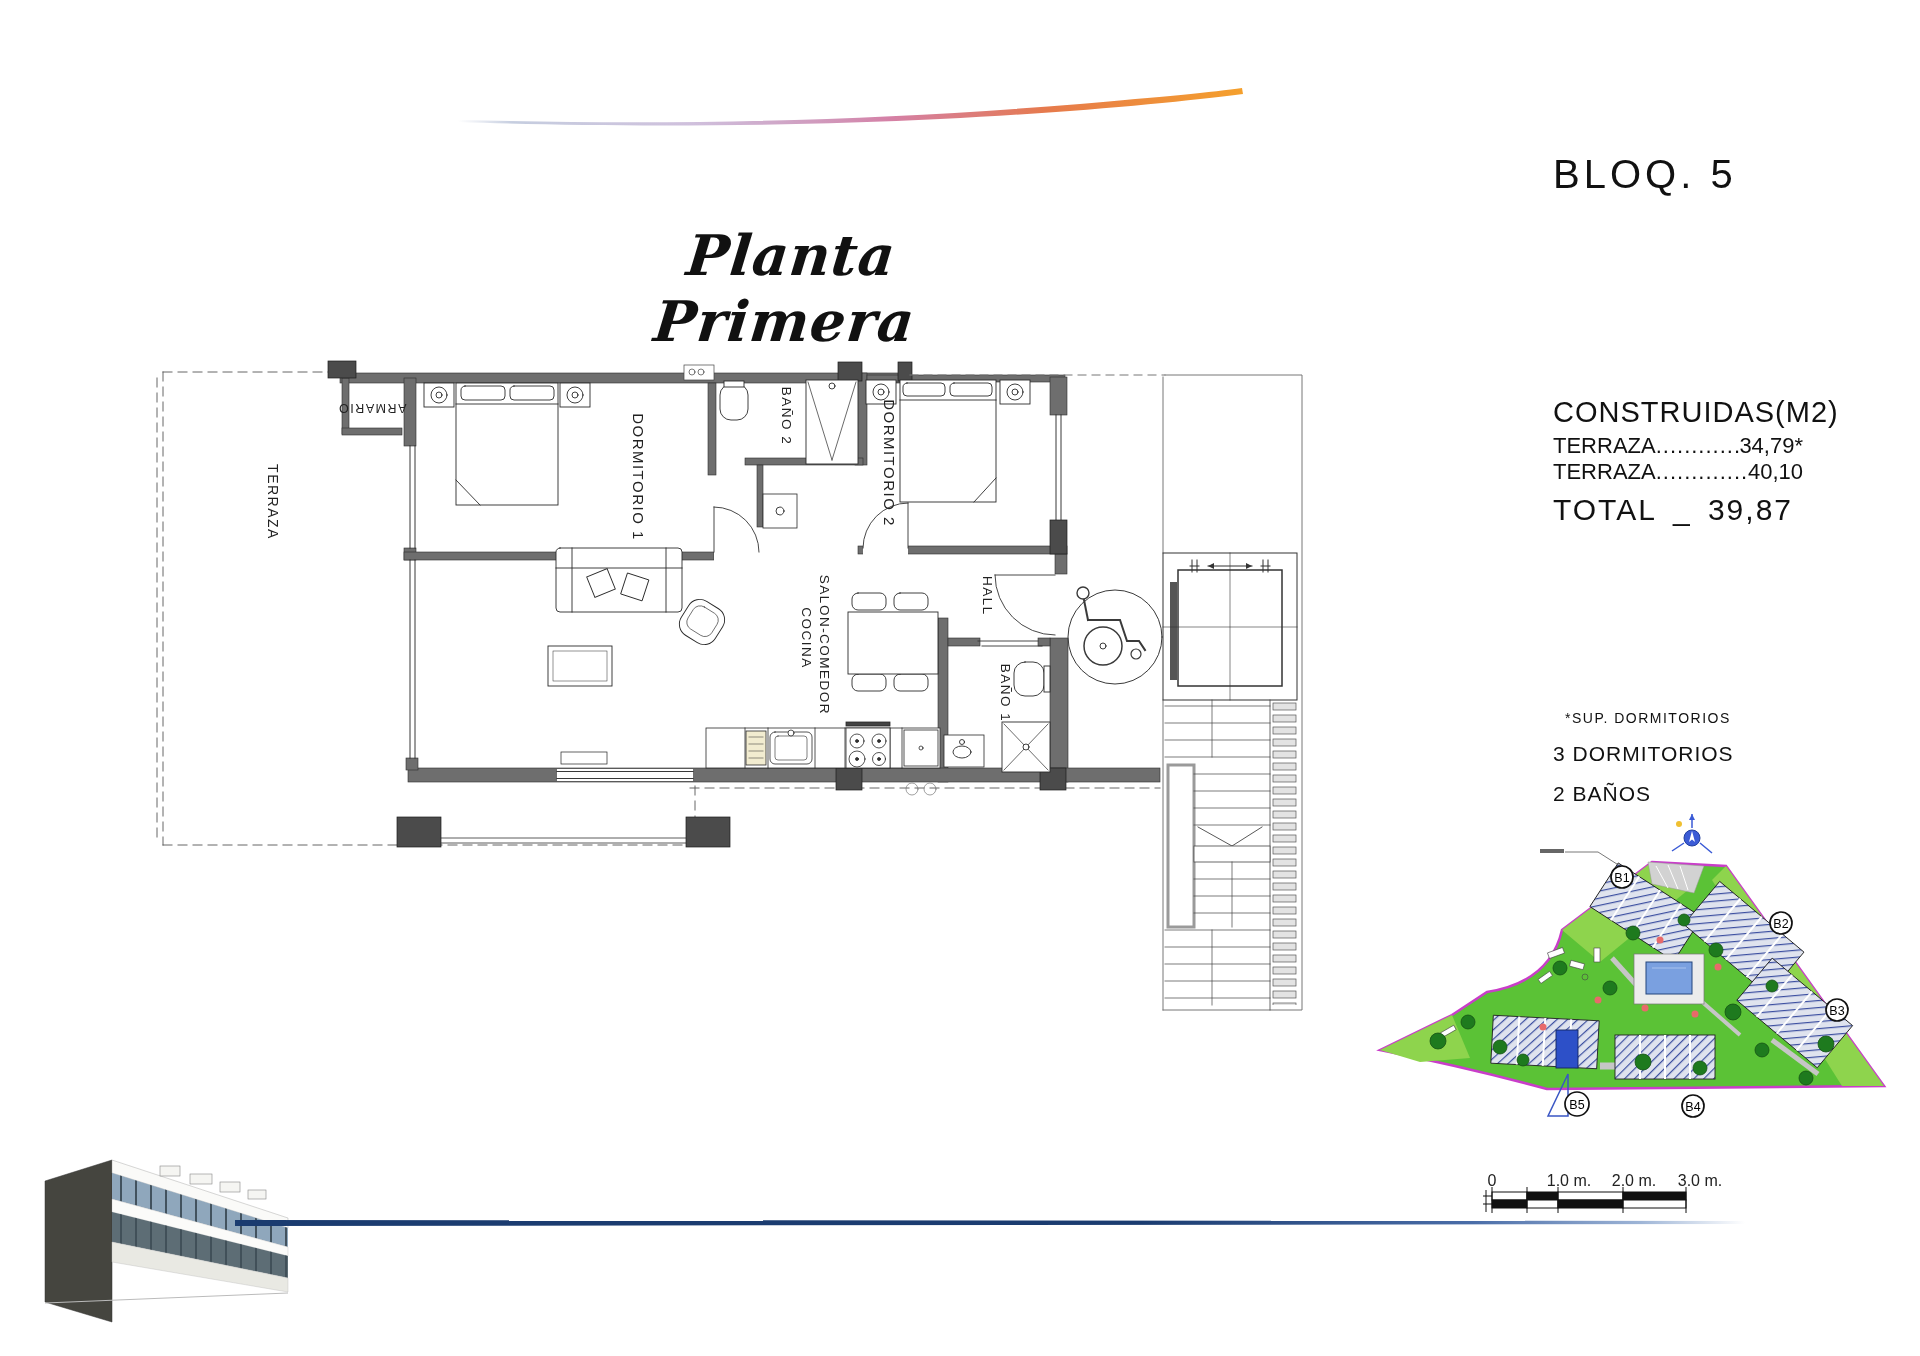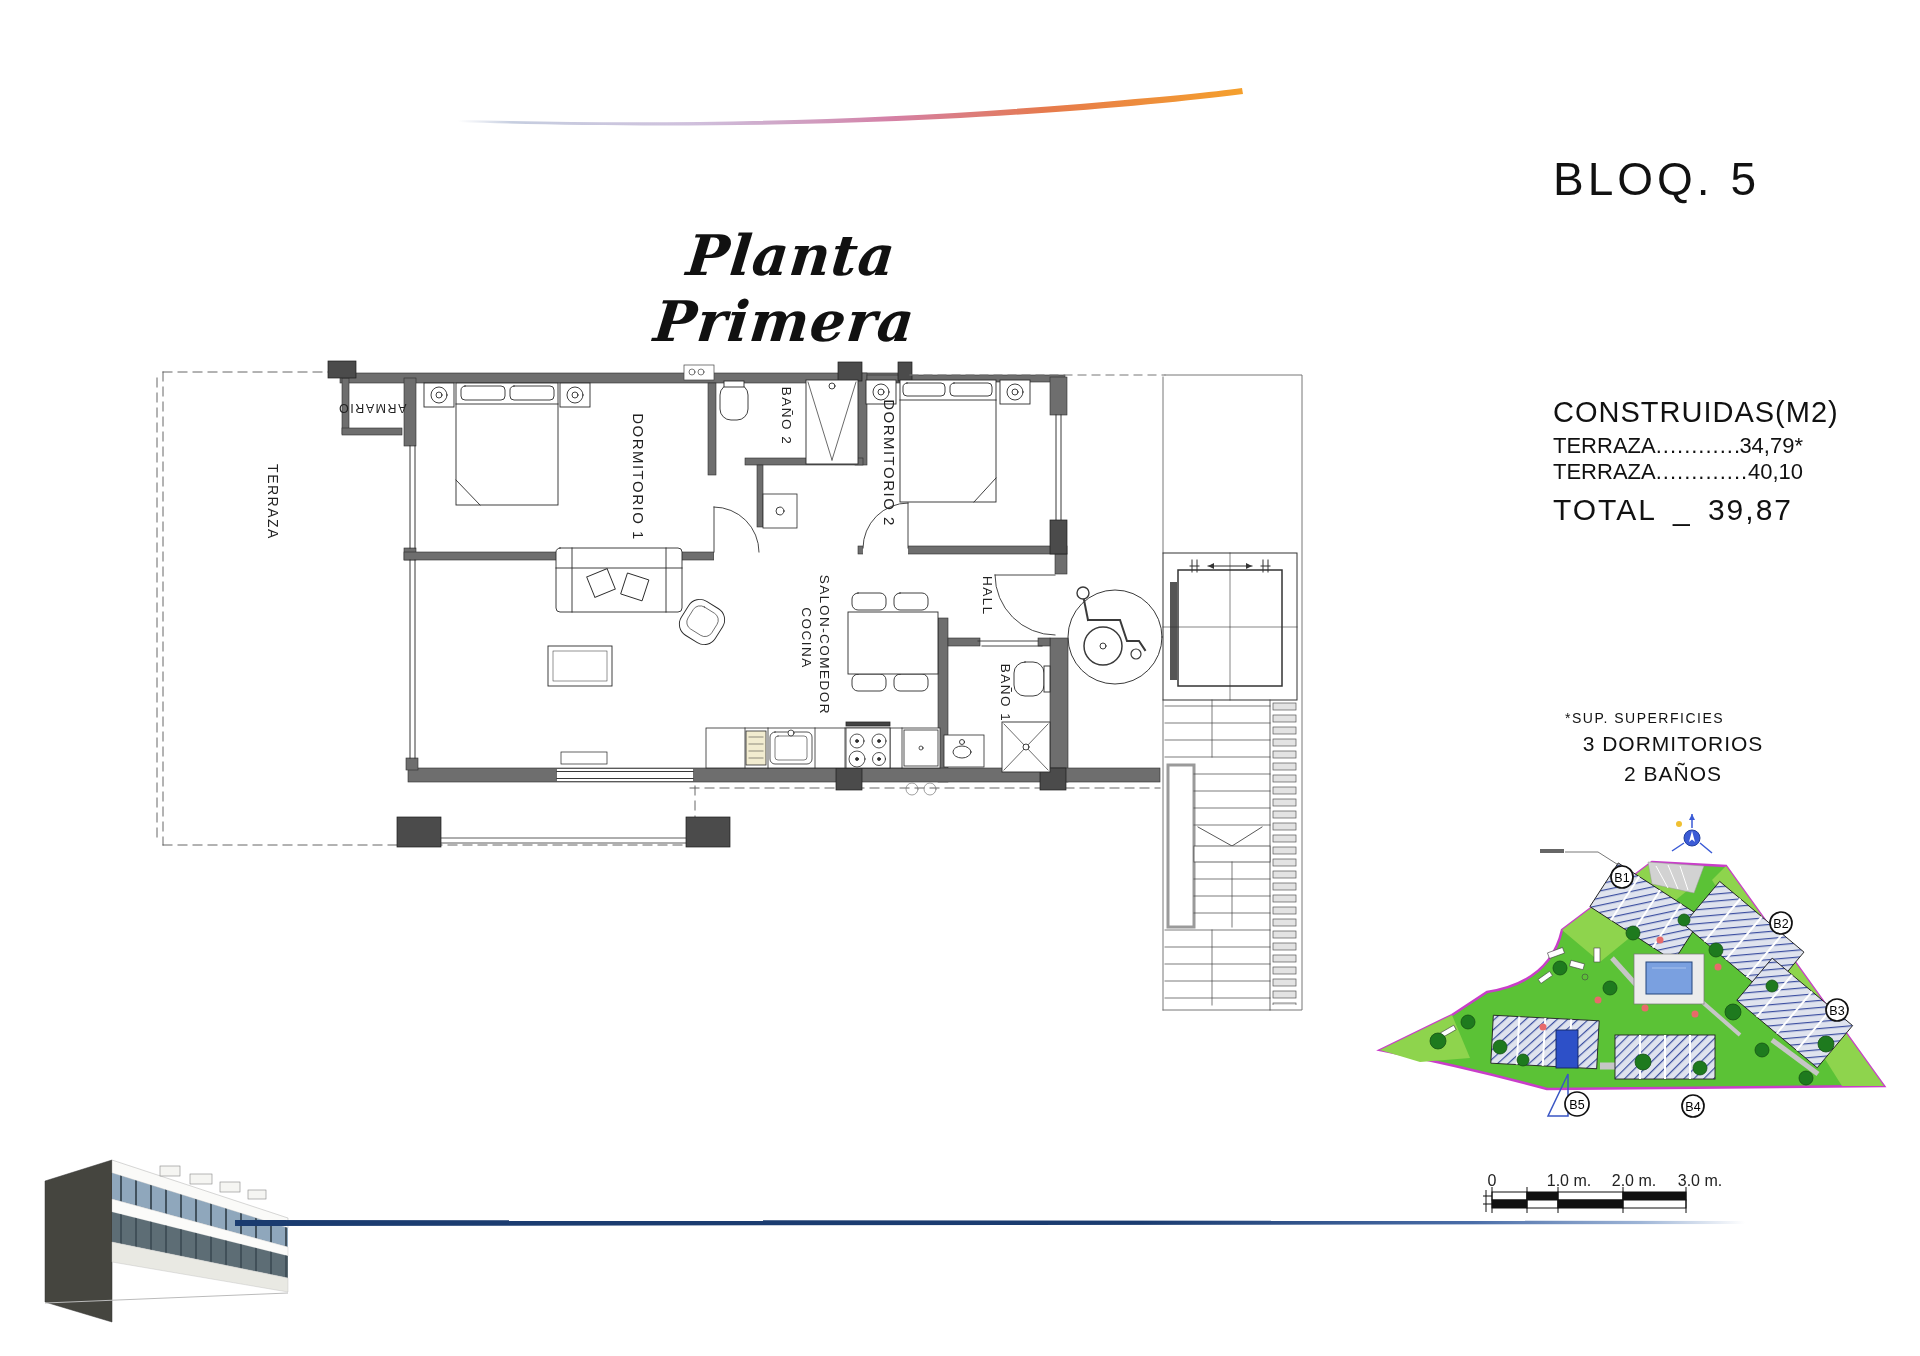--- a/index.html
+++ b/index.html
@@ -4,34 +4,34 @@
 <style>
   html,body{margin:0;padding:0;background:#fff;}
   body{width:1920px;height:1356px;position:relative;overflow:hidden;
        font-family:"Liberation Sans",sans-serif;color:#111;}
   svg{position:absolute;left:0;top:0;}
   .abs{position:absolute;}
   .title{left:598px;top:222px;width:380px;text-align:center;
          font-family:"DejaVu Serif",serif;font-style:italic;font-weight:bold;
          font-size:56px;letter-spacing:1px;transform:skewX(-6deg);}
   .blockinfo{left:1553px;top:152px;width:247px;}
-  .bloq{font-size:46px;letter-spacing:4px;font-weight:500;}
+  .bloq{font-size:40px;letter-spacing:4px;font-weight:500;}
   .numrow{display:flex;justify-content:space-between;align-items:baseline;margin-top:2px;}
   .numrow .nlabel{font-size:46px;letter-spacing:2px;}
   .numrow .numval{font-size:52px;}
   .sup{left:1553px;top:396px;width:250px;}
   .sup-h{font-size:29px;letter-spacing:1px;margin-bottom:4px;}
   .sup-row{display:flex;align-items:baseline;font-size:22px;line-height:26px;}
   .sup-row .dots{flex:1;overflow:hidden;white-space:nowrap;letter-spacing:1px;}
   .sup-total{display:flex;justify-content:space-between;align-items:baseline;
              margin-top:8px;font-size:30px;letter-spacing:2px;width:240px;}
   .tsep{font-size:30px;}
   .notes{left:1553px;top:710px;width:240px;}
   .fn{font-size:14px;letter-spacing:1.5px;margin-left:12px;}
-  .bd,.ba{text-align:center;font-size:21px;letter-spacing:1px;margin-top:6px;}
+  .bd,.ba{text-align:left;font-size:21px;letter-spacing:1px;margin-top:16px;}
 </style>
 </head>
 <body>
 
 <svg width="1920" height="1356" viewBox="0 0 1920 1356">
   <defs>
     <linearGradient id="swooshg" x1="0" y1="0" x2="1" y2="0">
       <stop offset="0" stop-color="#8c9cc0" stop-opacity="0"></stop>
       <stop offset="0.07" stop-color="#8c9cc0" stop-opacity="0.5"></stop>
       <stop offset="0.3" stop-color="#a98cc0" stop-opacity="0.55"></stop>
@@ -488,16 +488,16 @@
       <span>40,10</span>
   </div>
   <div class="sup-total">
     <span>TOTAL</span>
       <span class="tsep">_</span>
       <span>39,87</span>
   </div>
 </div>
 
 <div class="abs notes">
-  <div class="fn">*SUP. SUPERFICIES</div>
+  <div class="fn">*SUP. DORMITORIOS</div>
   <div class="bd">3 DORMITORIOS</div>
   <div class="ba">2 BAÑOS</div>
 </div>
 
 </body></html>

